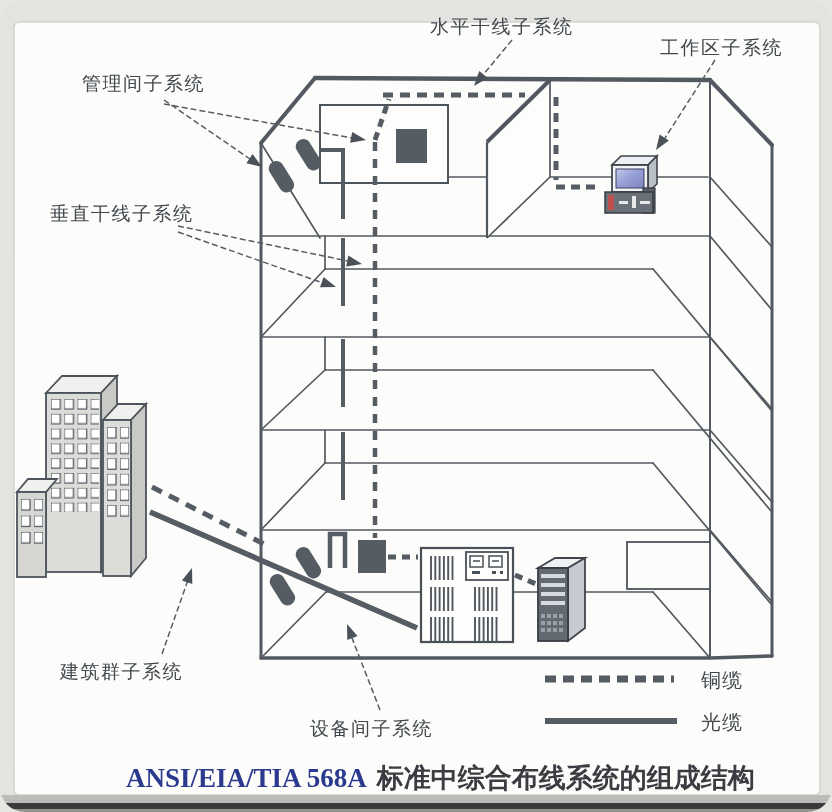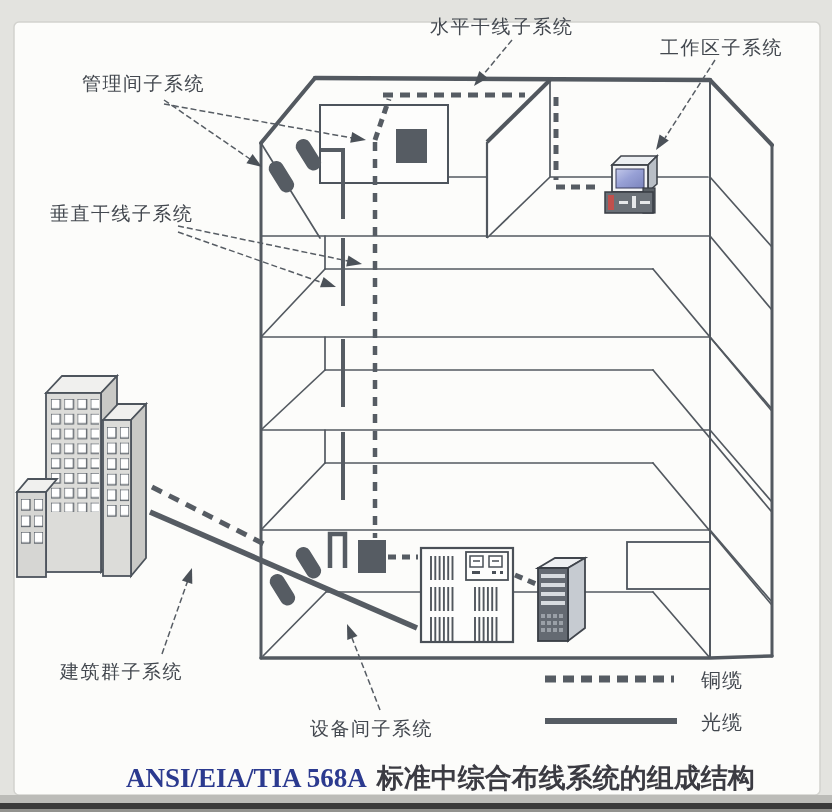--- a/index.html
+++ b/index.html
@@ -1,17 +1,17 @@
 <!DOCTYPE html>
 <html><head>
 <meta charset="utf-8">
 <style>
   html,body{margin:0;padding:0;background:#e6e6e2;}
   .stage{position:relative;width:832px;height:812px;overflow:hidden;
-         font-family:"Liberation Sans",sans-serif;}
+         font-family:"Liberation Sans",sans-serif;border-radius:25px;}
   svg{display:block;}
   text{font-family:"Liberation Sans",sans-serif;fill:#3c4147;}
   .lbl{font-size:19px;letter-spacing:1.5px;fill:#43484f;}
   .legend-lbl{font-size:20px;letter-spacing:1px;fill:#43484f;}
   .title-latin{font-family:"Liberation Serif",serif;font-weight:bold;font-size:27px;}
   .title-cjk{font-family:"Liberation Serif",serif;font-weight:bold;font-size:27px;}
 </style>
 </head>
 <body>
 

